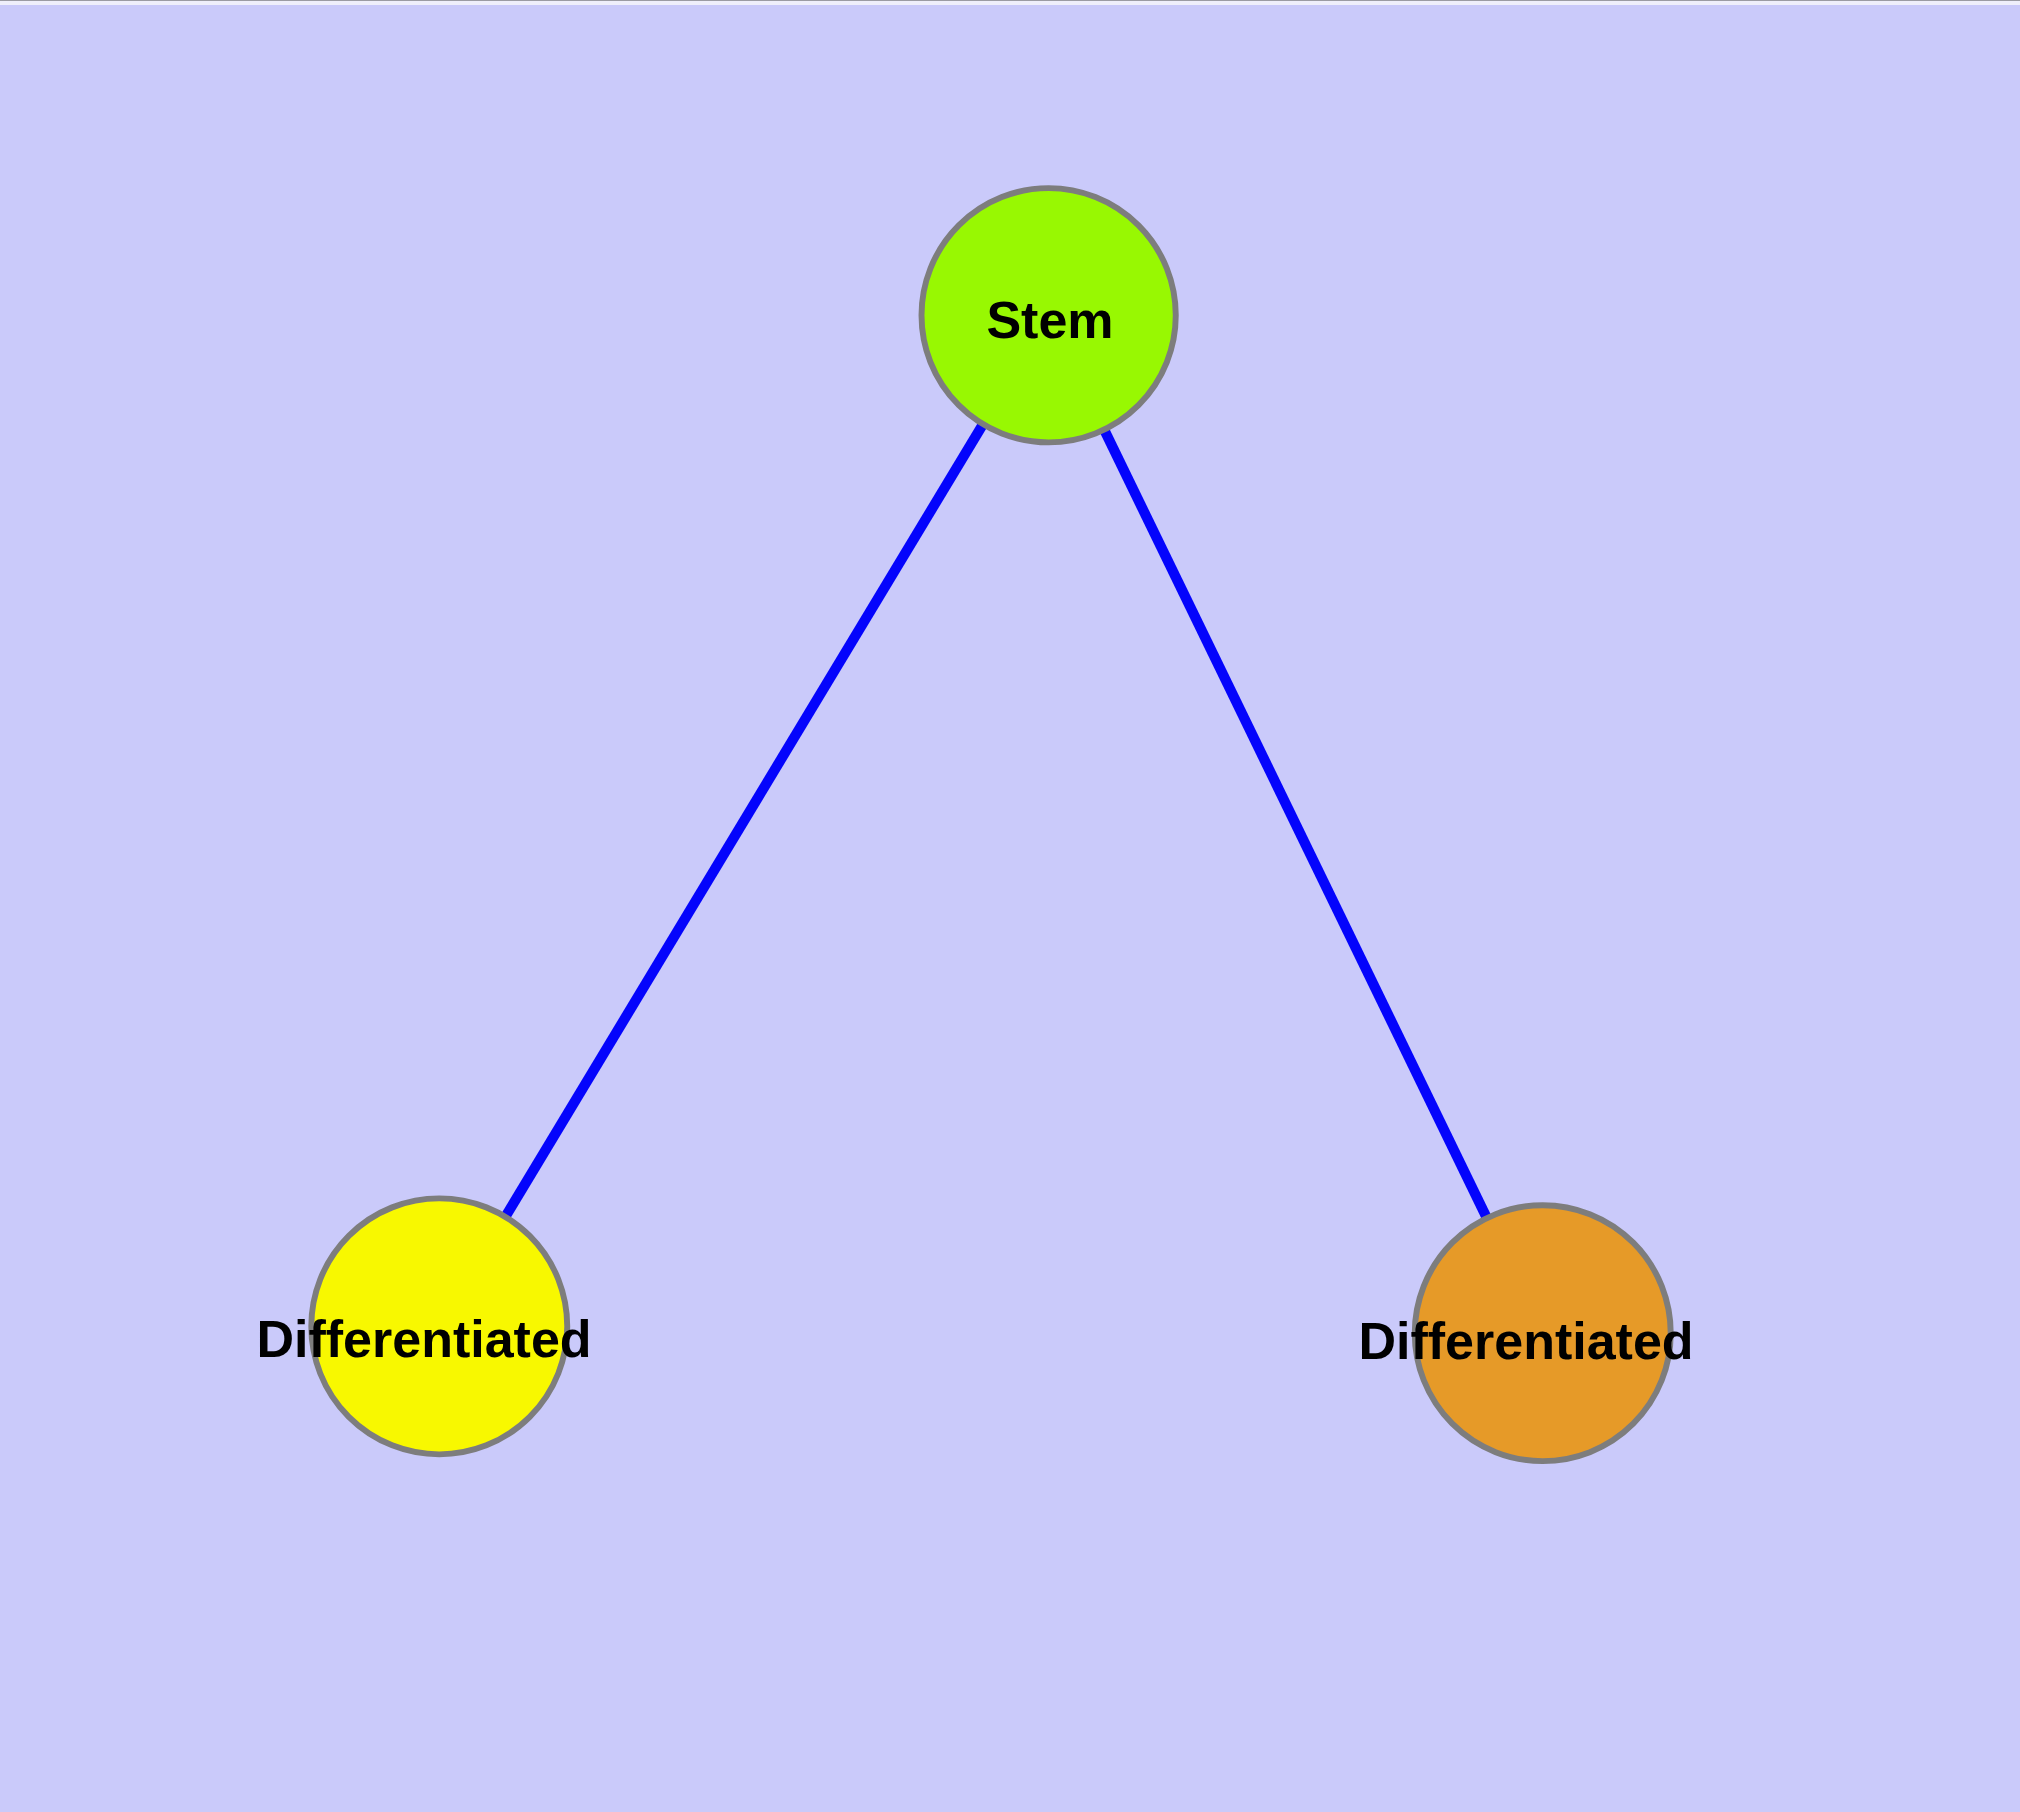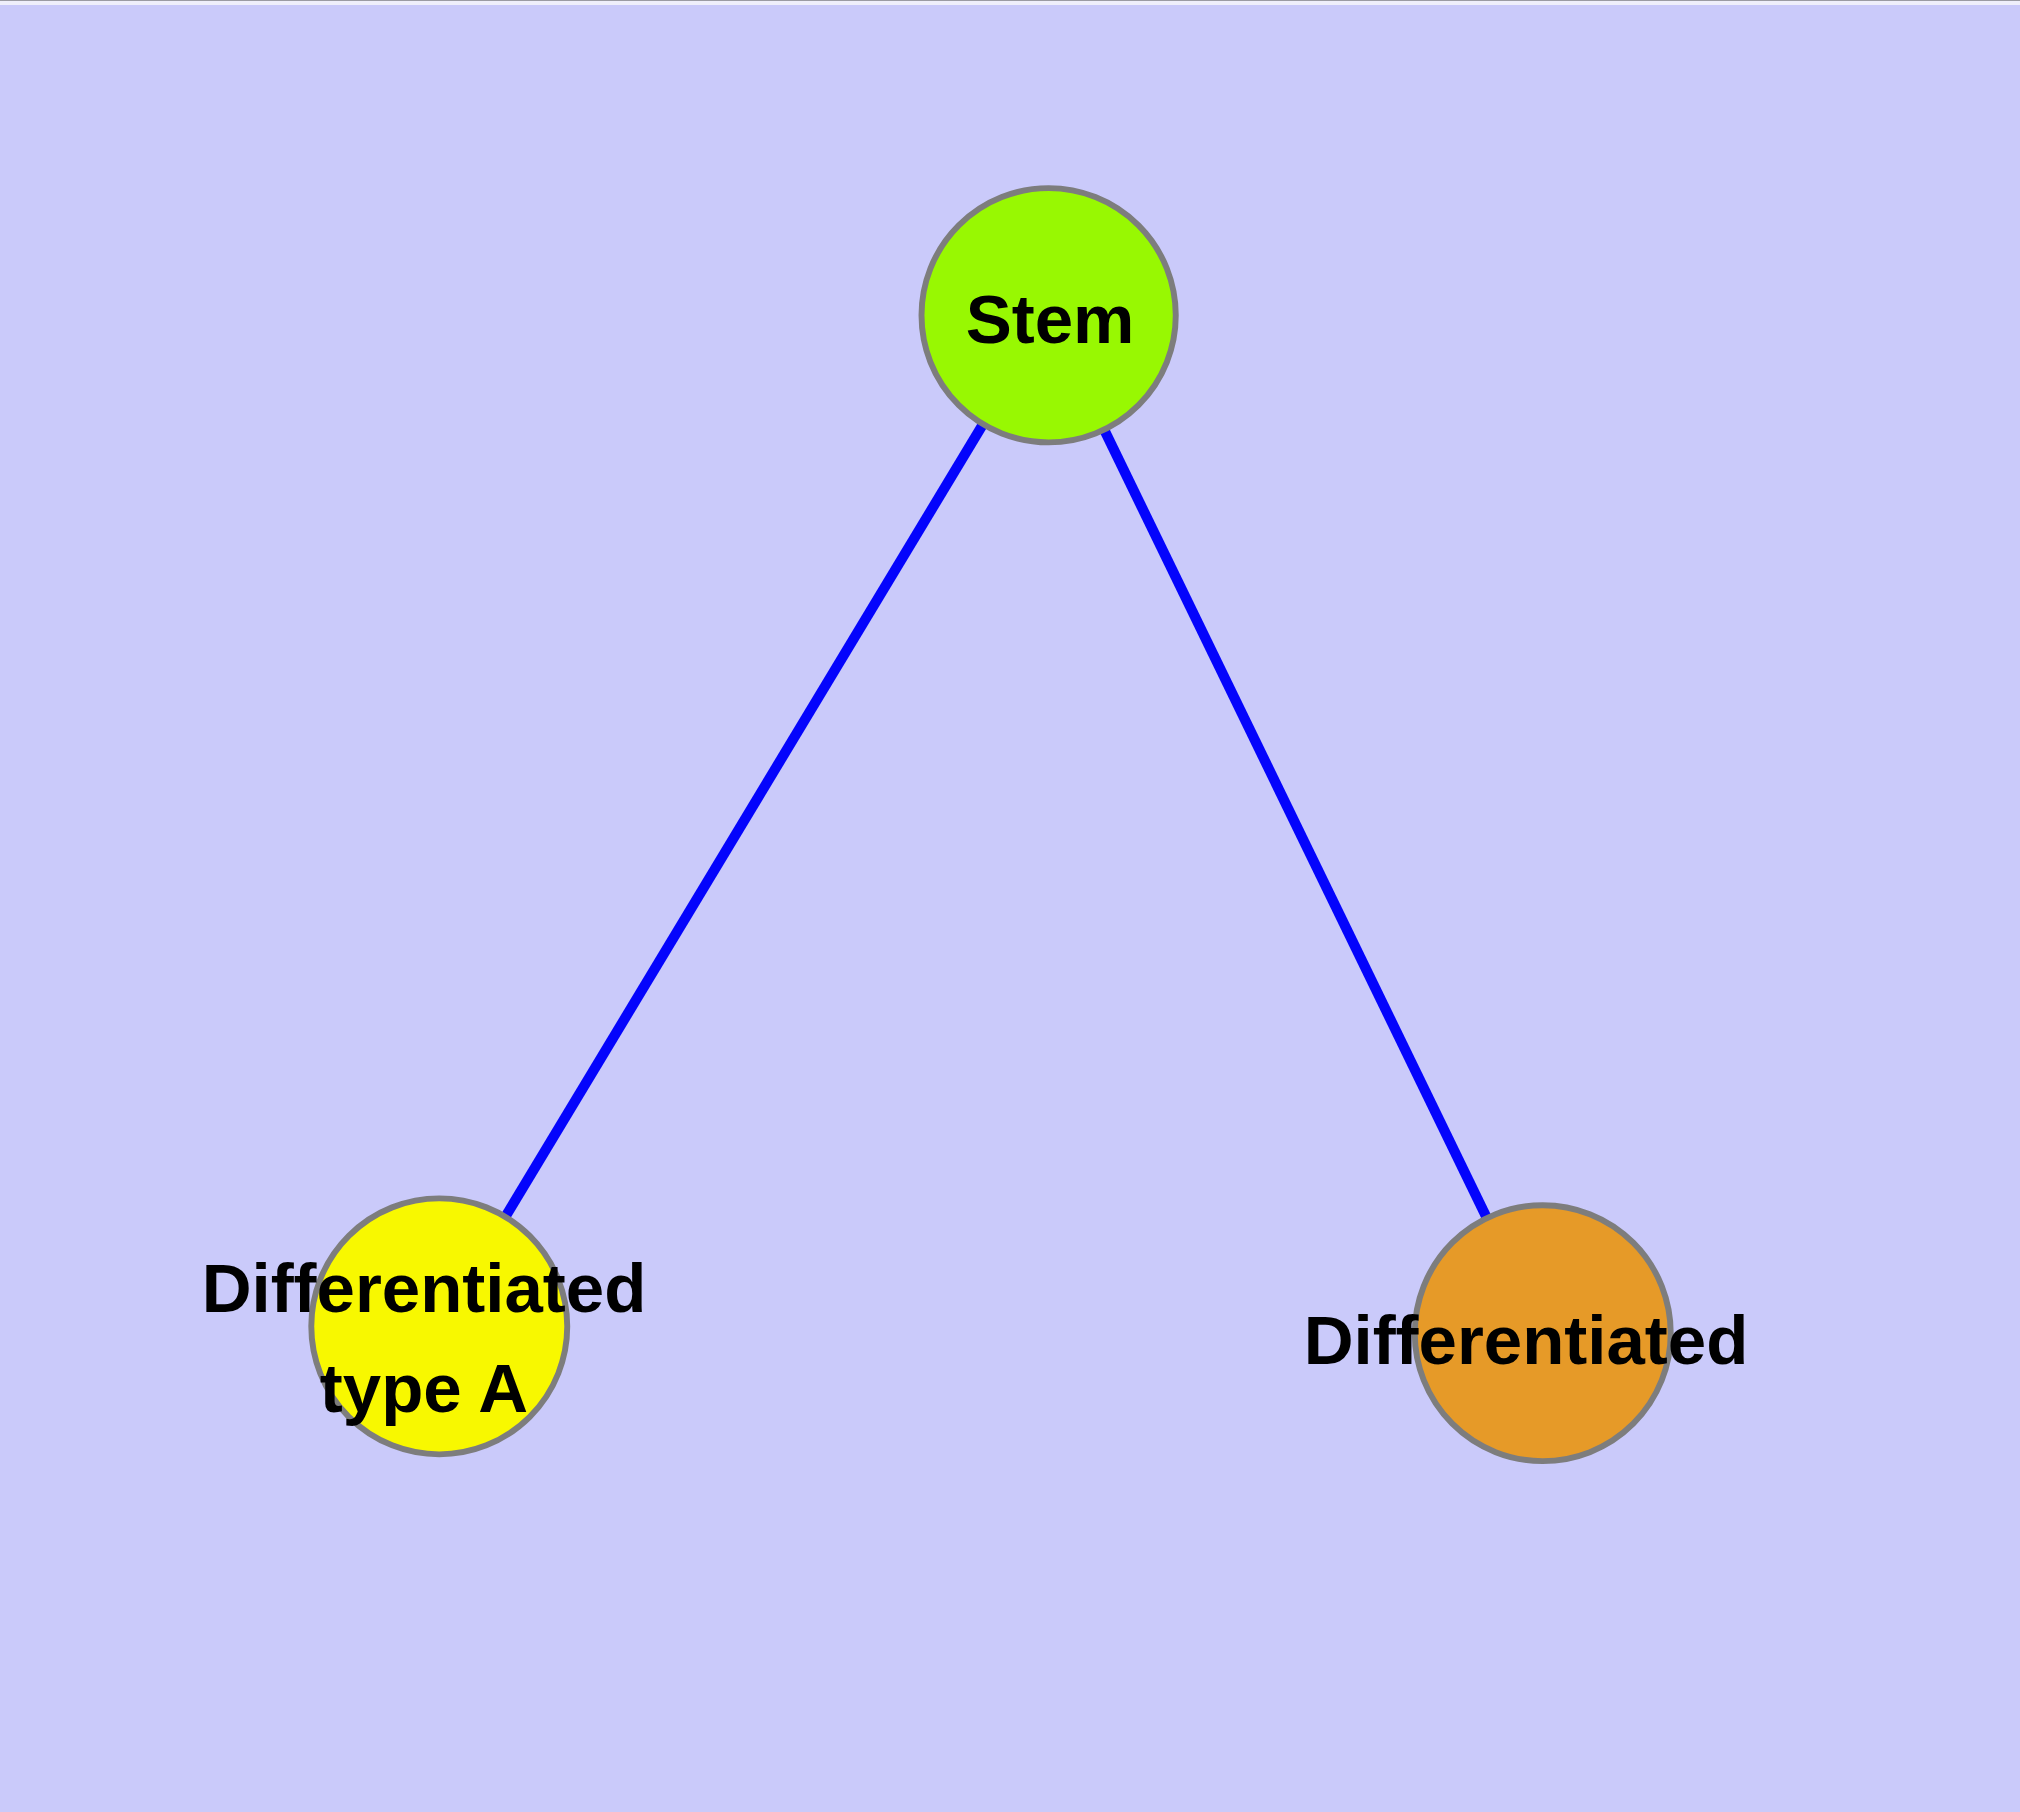--- a/index.html
+++ b/index.html
@@ -24,21 +24,21 @@
     box-sizing: border-box;
   }
   svg.graph {
     position: absolute;
     top: 0; left: 0;
   }
   .node-label {
     position: absolute;
     transform: translate(-50%, -50%);
     color: #000000;
-    font-size: 69px;
+    font-size: 52px;
     font-weight: bold;
     line-height: 100px;
     text-align: center;
     white-space: nowrap;
     z-index: 2;
   }
 </style>
 </head>
 <body>
 
@@ -53,21 +53,20 @@
 
     <circle cx="1237" cy="372" r="150" stroke-width="7" fill="#98f802" stroke="#7d7d7d"></circle>
     <circle cx="518" cy="1565" r="151" stroke-width="7" fill="#f8f800" stroke="#7d7d7d"></circle>
     <circle cx="1820" cy="1573" r="151" stroke-width="7" fill="#e69a28" stroke="#7d7d7d"></circle>
   </svg>
 
   <div class="node-label" style="left:1050px; top:320px;">Stem</div>
 
   <div class="node-label" style="left:424px; top:1339px;">
     <div>Differentiated</div>
-    <div>type A</div>
   </div>
 
   <div class="node-label" style="left:1526px; top:1341px;">
     <div>Differentiated</div>
   </div>
 
   <div class="top-strip"></div>
 
 </div>
 

